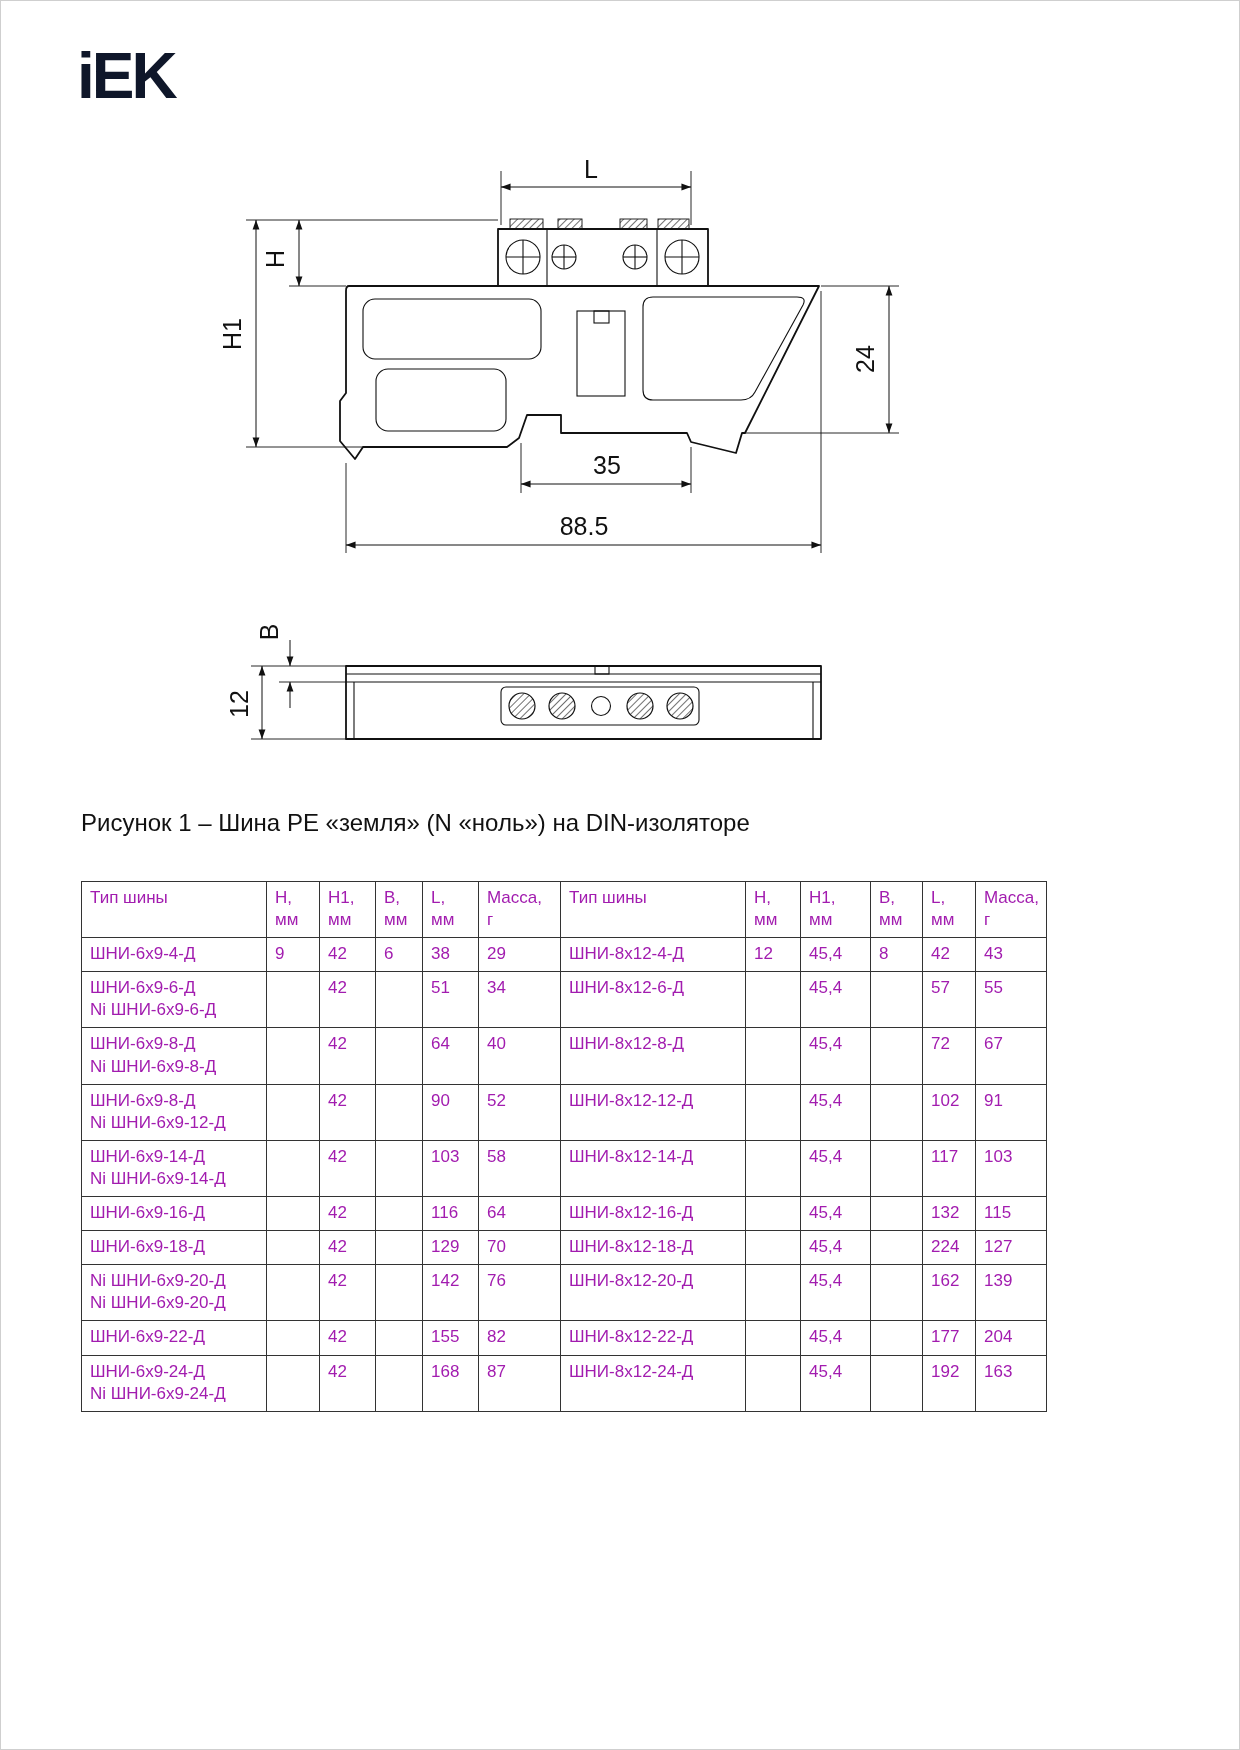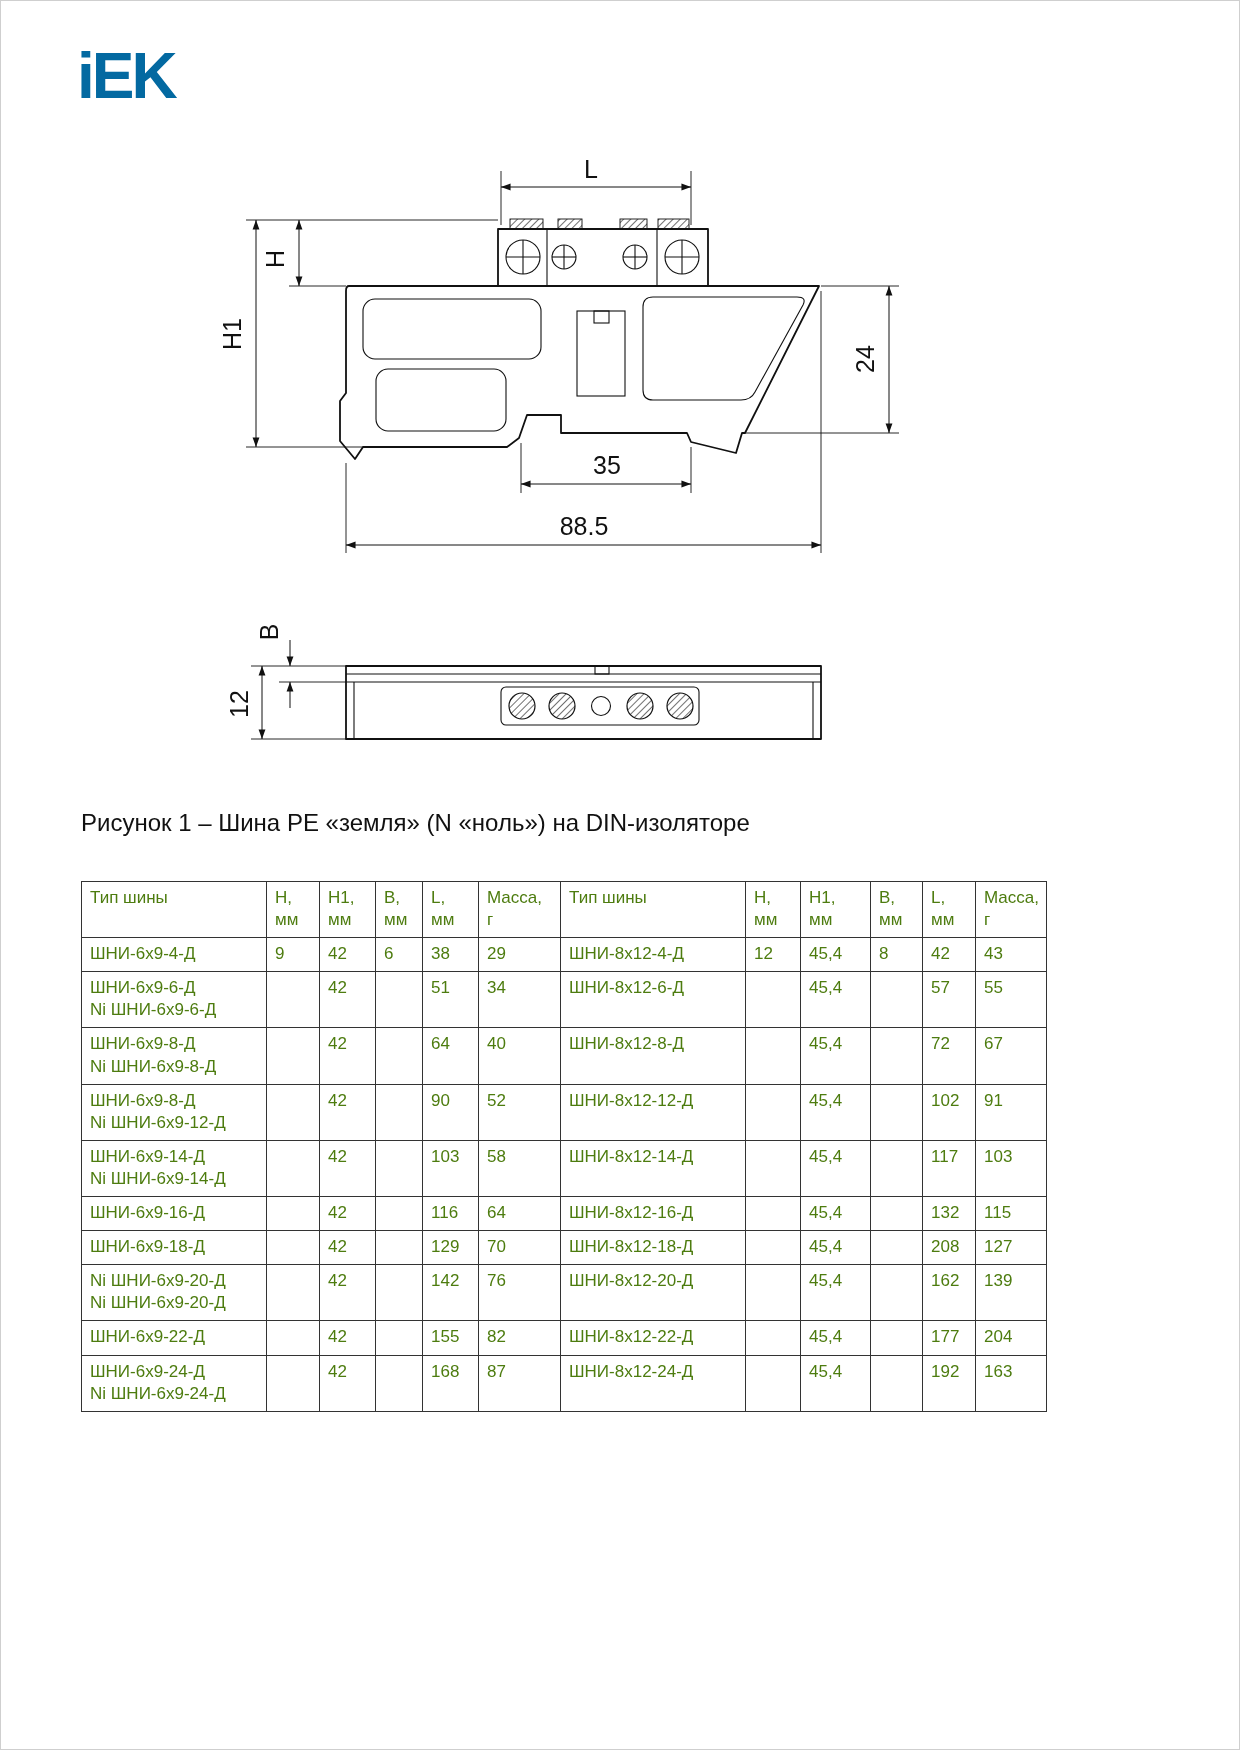--- a/index.html
+++ b/index.html
@@ -8,31 +8,31 @@
     width:1240px;height:1750px;
     background:#fff;
     border:1px solid #cfcfcf;
     box-sizing:border-box;
     font-family:"Liberation Sans",sans-serif;
     color:#111;
     overflow:hidden;
   }
   .logo{
     position:absolute;left:76px;top:38px;
-    font-size:64px;font-weight:800;letter-spacing:-3px;color:#0369a1;
+    font-size:64px;font-weight:800;letter-spacing:-3px;color:#0f172a;
   }
   .figure{position:absolute;left:0;top:140px;width:1240px;height:660px;}
   .caption{
     position:absolute;left:80px;top:808px;
     font-size:24px;color:#111;margin:0;
   }
   table.spec{
     position:absolute;left:80px;top:880px;
     border-collapse:collapse;table-layout:fixed;width:965px;
-    font-size:17px;line-height:1.3;color:#4d7c0f;
+    font-size:17px;line-height:1.3;color:#a21caf;
   }
   .spec th,.spec td{
     border:1px solid #333;
     padding:5px 8px 6px 8px;
     text-align:left;vertical-align:top;
     font-weight:normal;
     white-space:pre-line;
     overflow:hidden;
   }
   
@@ -305,21 +305,21 @@
           <td>ШНИ-6х9-18-Д</td>
           <td></td>
           <td>42</td>
           <td></td>
           <td>129</td>
           <td>70</td>
           <td>ШНИ-8х12-18-Д</td>
           <td></td>
           <td>45,4</td>
           <td></td>
-          <td>208</td>
+          <td>224</td>
           <td>127</td>
         </tr>
         <tr>
           <td>Ni ШНИ-6х9-20-Д
 Ni ШНИ-6х9-20-Д</td>
           <td></td>
           <td>42</td>
           <td></td>
           <td>142</td>
           <td>76</td>

